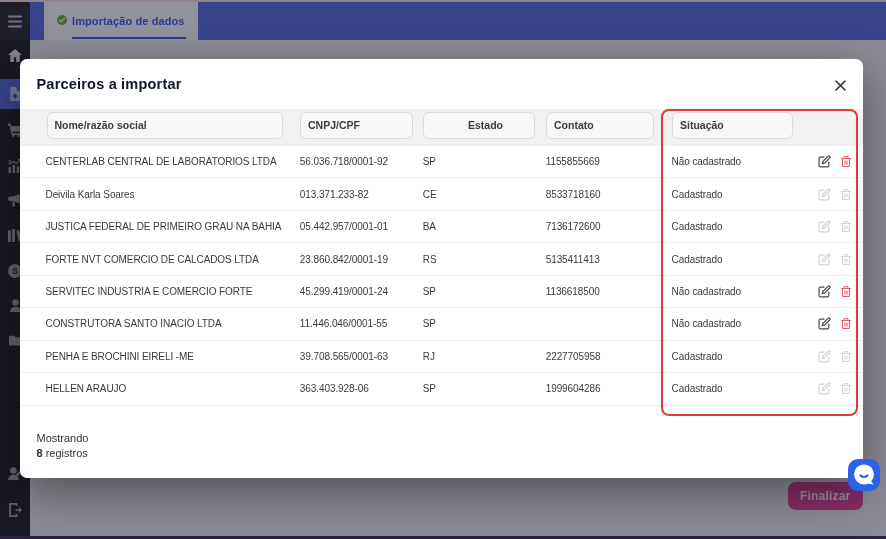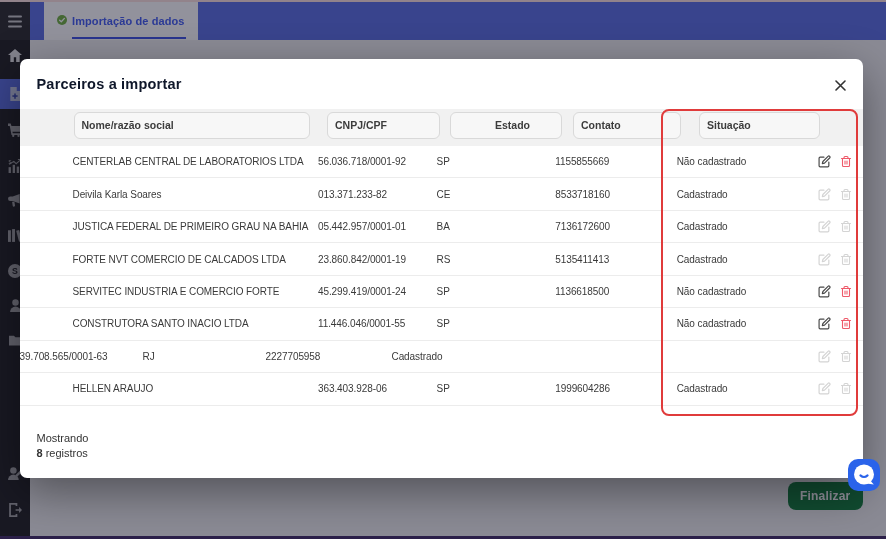--- a/index.html
+++ b/index.html
@@ -26,35 +26,35 @@
   .ic-cart { top:83px; }
   .ic-chart { top:119px; }
   .ic-mega { top:154px; }
   .ic-books { top:189px; }
   .ic-dollar { top:224px; }
   .ic-person { top:259px; }
   .ic-folder { top:294px; }
   .ic-personedit { top:427px; }
   .ic-logout { top:463px; }
 
-  .finalizar { left:788px; top:481.5px; width:74.5px; height:28.5px; background:#15803d; border:none; border-radius:8px; color:#ffffff; font-family:"Liberation Sans", sans-serif; font-size:12px; font-weight:bold; letter-spacing:0.2px; }
+  .finalizar { left:788px; top:481.5px; width:74.5px; height:28.5px; background:#ec4899; border:none; border-radius:8px; color:#ffffff; font-family:"Liberation Sans", sans-serif; font-size:12px; font-weight:bold; letter-spacing:0.2px; }
   .bottomstrip { left:0; top:535.5px; width:886px; height:3.5px; background:#46306a; }
 
   
   #overlay { position:absolute; inset:0; background:rgba(13,13,35,0.45); }
 
   
   #modal { left:19.5px; top:59px; width:843.5px; height:419px; background:#ffffff; border-radius:7px; box-shadow:0 14px 46px rgba(0,0,0,0.42); }
   .m-title { left:17px; top:17px; font-size:14.5px; font-weight:bold; color:#0f172a; letter-spacing:0.2px; }
   .m-close { left:809px; top:14px; width:24px; height:24px; background:transparent; border:none; color:#333333; display:flex; align-items:center; justify-content:center; cursor:pointer; }
 
   .t-wrap { left:0; top:49.5px; width:843.5px; }
   .t-head { display:flex; height:37.5px; background:#f1f1f1; align-items:flex-start; }
   .t-row { display:flex; height:32.45px; align-items:center; border-bottom:1px solid #ececec; font-size:10px; letter-spacing:-0.08px; color:#3a3a3a; }
-  .c1 { width:280.5px; padding-left:26px;margin-left:27px; }
+  .c1 { width:280.5px; padding-left:26px; }
   .c2 { width:123px; }
   .c3 { width:123px; }
   .c4 { width:126px; }
   .c5 { width:146px; }
   .c6 { flex:1; display:flex; align-items:center; justify-content:flex-end; padding-right:11.5px; gap:9px; }
   .cell { white-space:nowrap; overflow:hidden; }
   .fbox { margin-top:3px; height:27.5px; background:#f7f7f7; border:1px solid #d9d9d9; border-radius:6px; line-height:25.5px; font-size:10.5px; font-weight:bold; color:#3c3c3c; padding-left:7px; white-space:nowrap; }
   .fb1 { width:236px; margin-left:1px; }
   .fb2 { width:113px; }
   .fb3 { width:112px;padding-left:44px; }
@@ -360,20 +360,21 @@
           <path d="M3 6h18"></path>
           <path d="M19 6v14a2 2 0 0 1-2 2H7a2 2 0 0 1-2-2V6m3 0V4a2 2 0 0 1 2-2h4a2 2 0 0 1 2 2v2"></path>
           <line x1="10" y1="11" x2="10" y2="17"></line>
                 <line x1="14" y1="11" x2="14" y2="17"></line>
         </svg>
       </button>
     </div>
   </div>
 
   <div class="t-row row-off">
+    <div class="c1 cell">PENHA E BROCHINI EIRELI -ME</div>
     <div class="c2 cell">39.708.565/0001-63</div>
     <div class="c3 cell">RJ</div>
     <div class="c4 cell">2227705958</div>
     <div class="c5 cell">Cadastrado</div>
     <div class="c6">
       <button class="act-btn act-edit">
         <svg width="13" height="13" viewBox="0 0 24 24" fill="none" stroke="currentColor" stroke-width="2.2" stroke-linecap="round" stroke-linejoin="round">
           <path d="M11 4H4a2 2 0 0 0-2 2v14a2 2 0 0 0 2 2h14a2 2 0 0 0 2-2v-7"></path>
           <path d="M18.5 2.5a2.121 2.121 0 0 1 3 3L12 15l-4 1 1-4 9.5-9.5z"></path>
         </svg>

